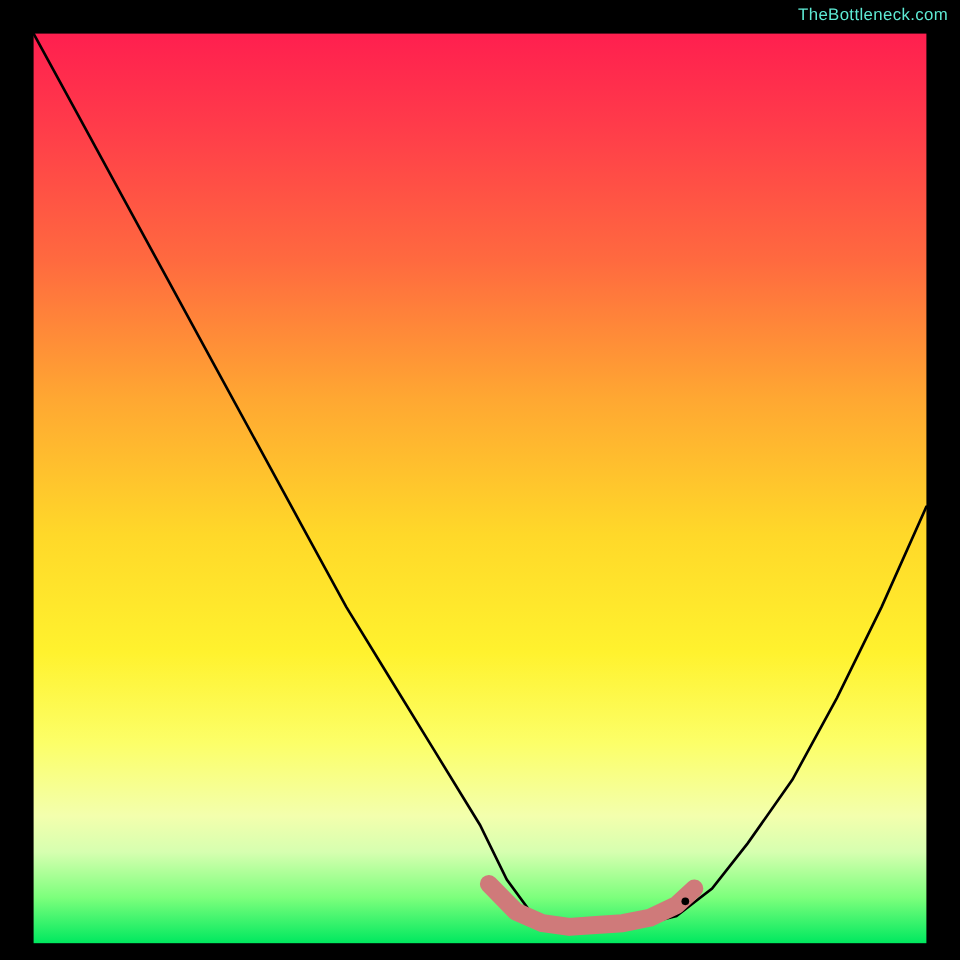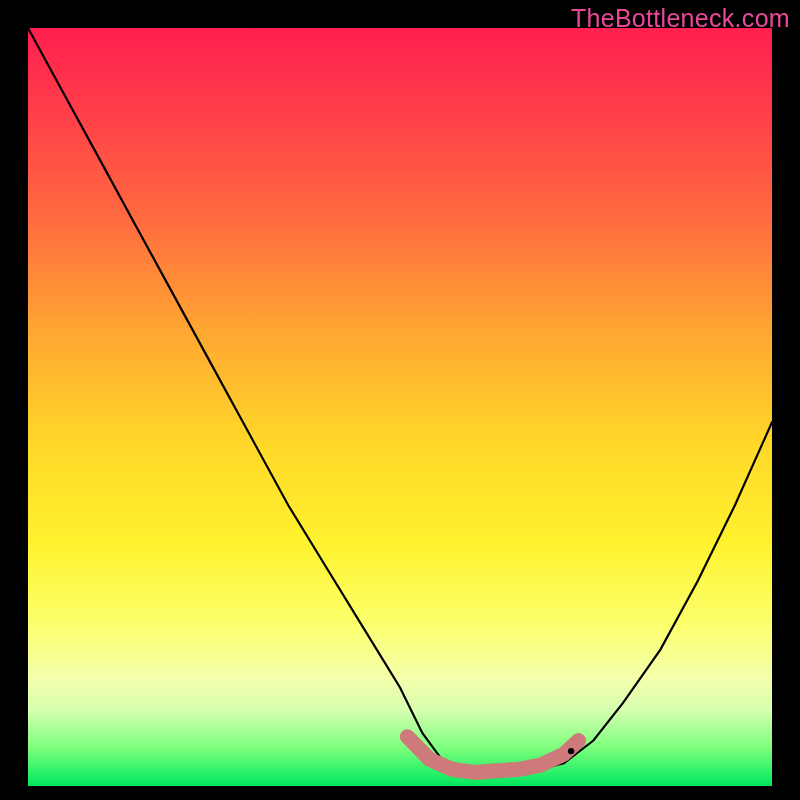--- a/index.html
+++ b/index.html
@@ -38,22 +38,22 @@
       #f3ffad 86%,
       #d6ffb0 90%,
       #7cff7c 95%,
       #00e85f 100%
     );
   }
   .watermark {
     position: absolute;
     top: 4px;
     right: 10px;
-    color: #ec4899;
-    font-size: 25px;
+    color: #5eead4;
+    font-size: 14px;
     letter-spacing: 0.3px;
     user-select: none;
   }
   svg.curve {
     position: absolute;
     left: 0;
     top: 0;
     width: 744px;
     height: 758px;
     overflow: visible;

